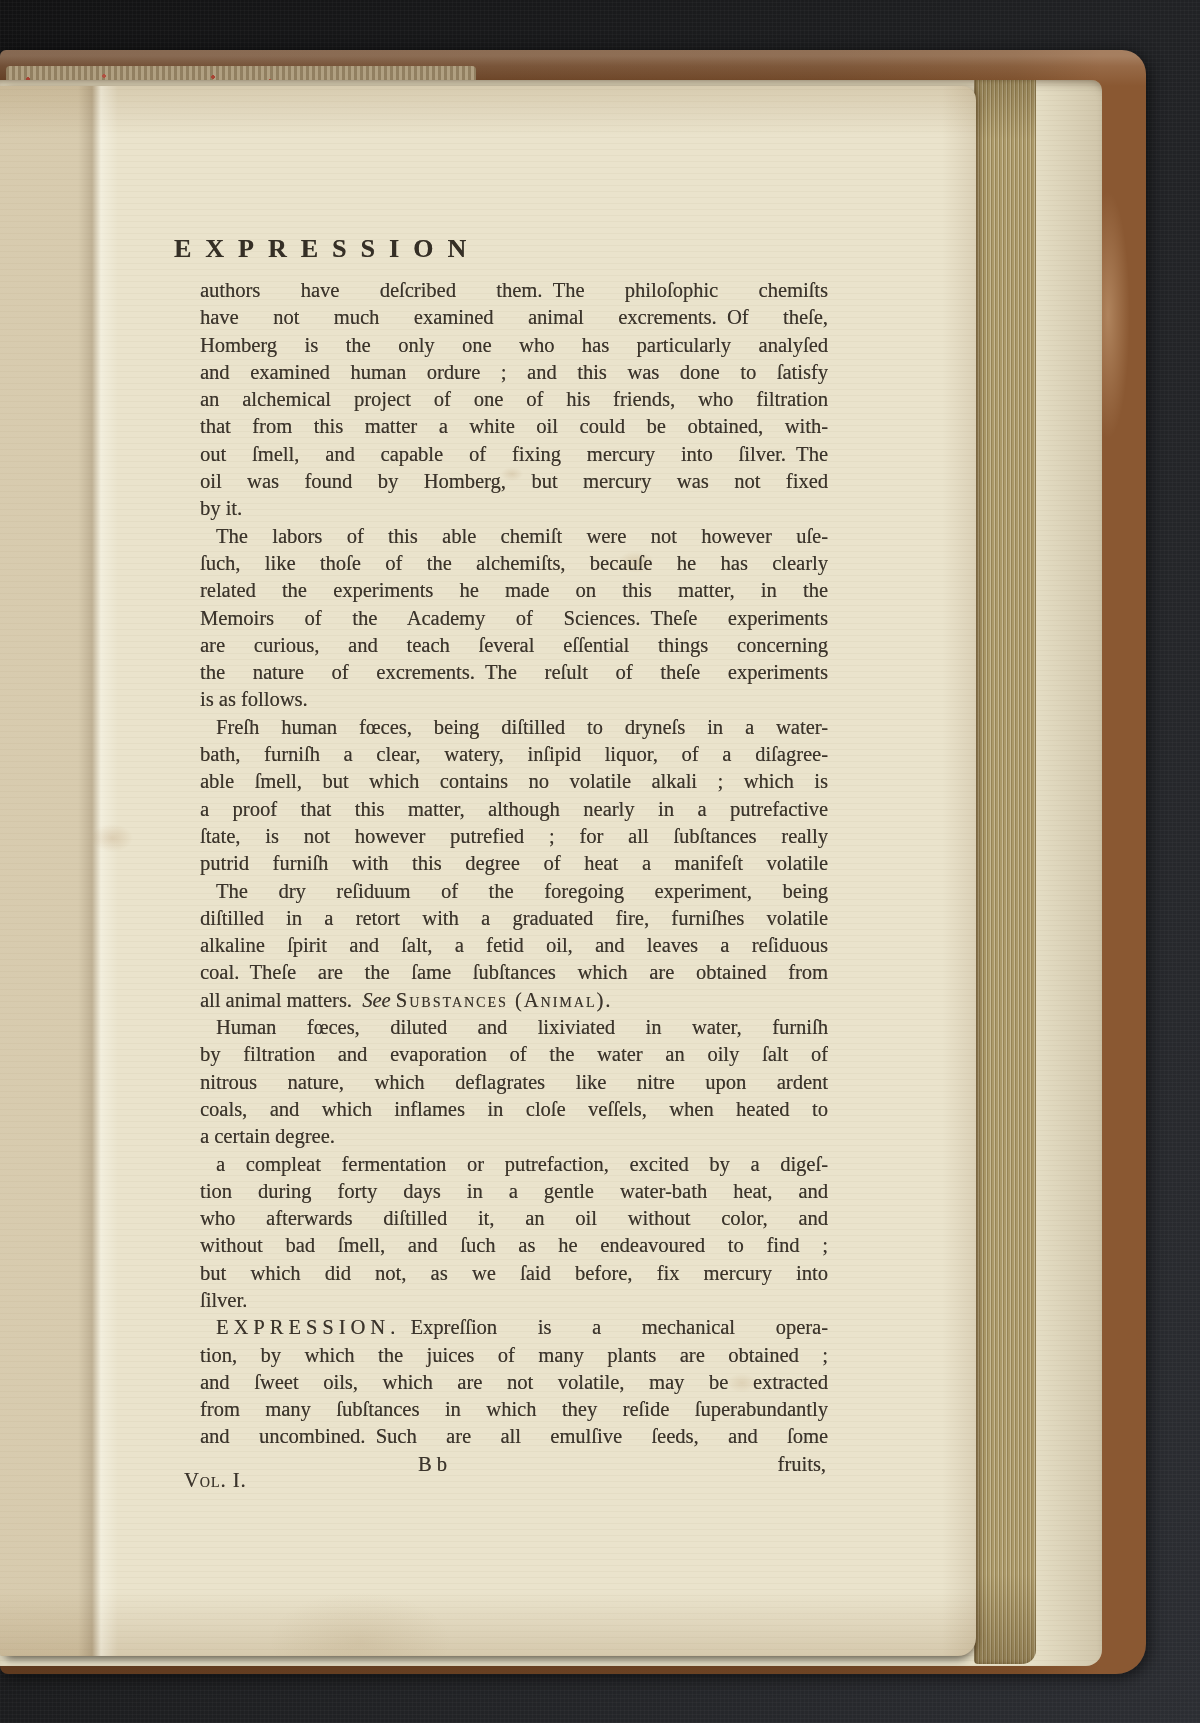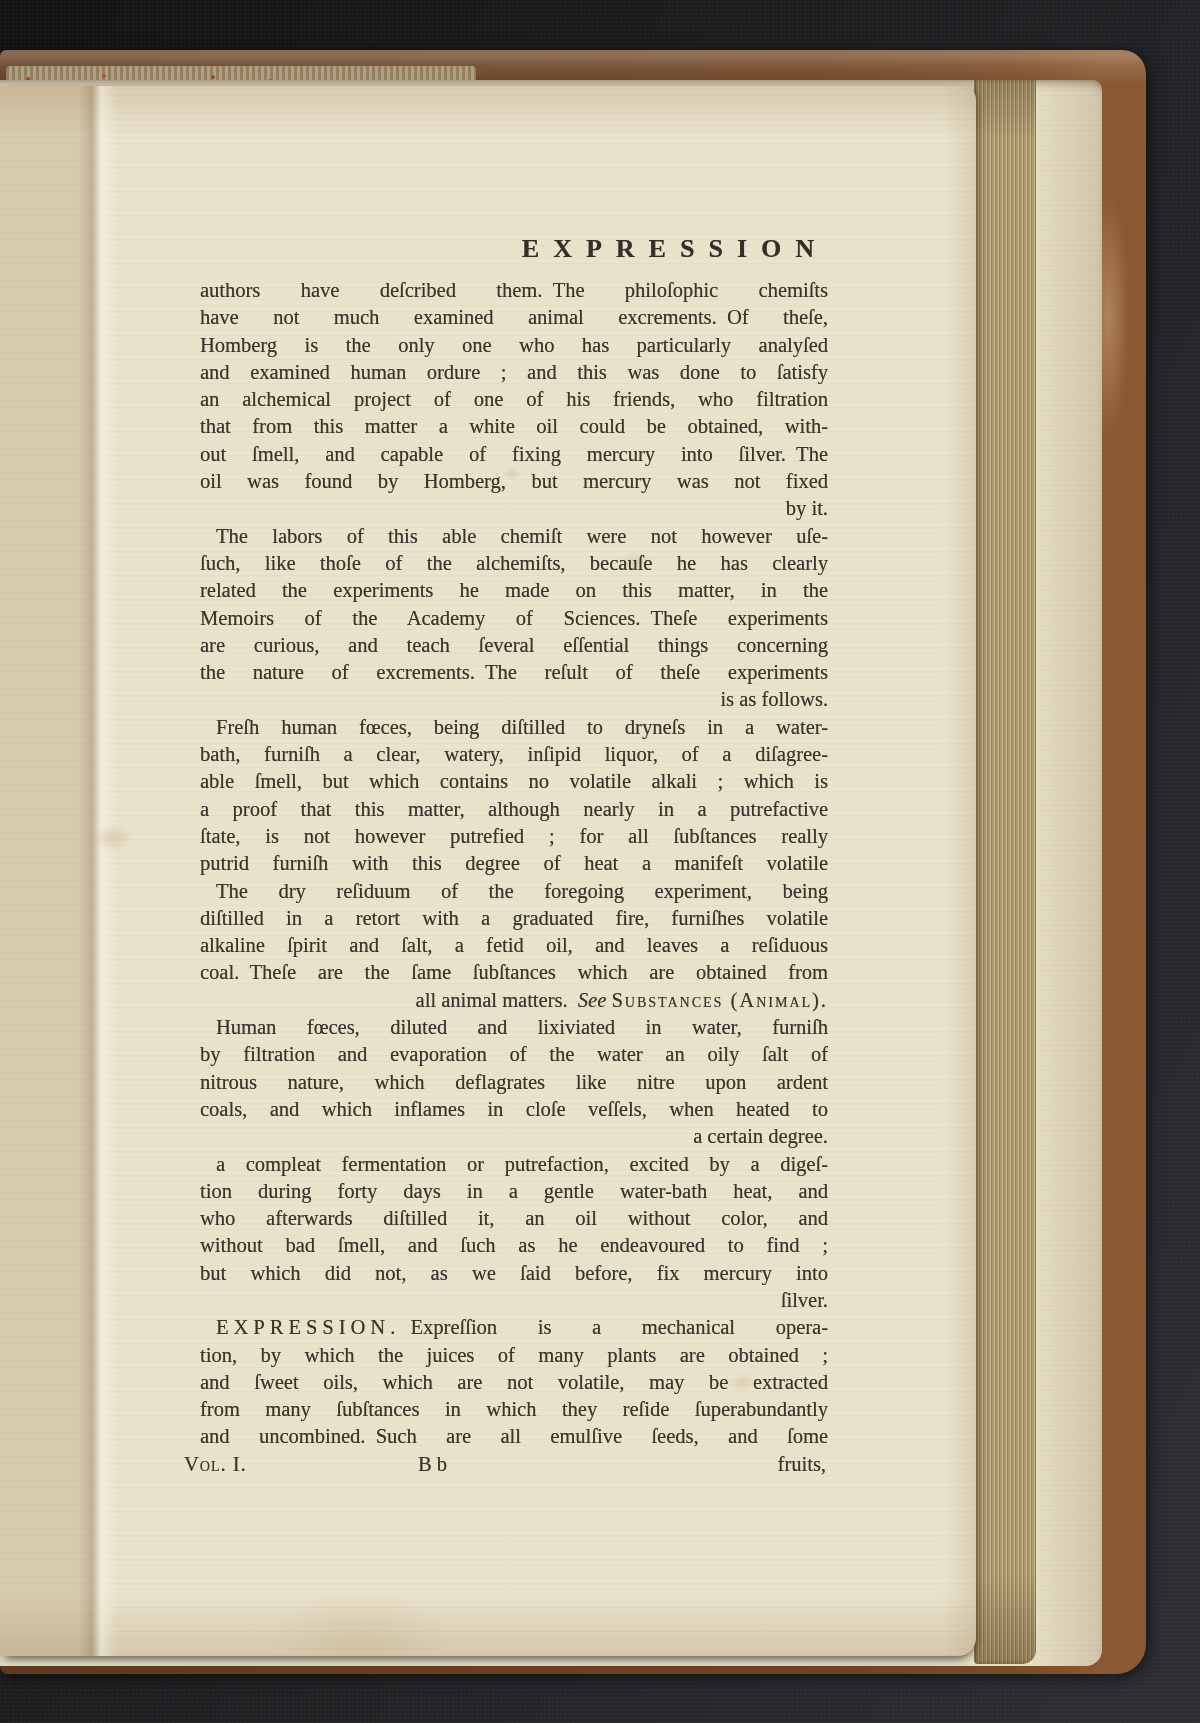--- a/index.html
+++ b/index.html
@@ -77,31 +77,31 @@
       repeating-linear-gradient(0deg, rgba(125,105,68,.05) 0 1px, transparent 1px 6px);
     box-shadow:5px 0 9px -3px rgba(80,55,25,.5), 0 8px 10px -5px rgba(0,0,0,.55);}
 
   
   .text{position:absolute;left:160px;top:146px;width:668px;
     color:#3b342b;
     font-family:"Liberation Serif","DejaVu Serif",serif;
     font-size:20.5px;line-height:27.3px;
     text-shadow:0.2px 0.2px 0.5px rgba(59,52,43,.6);}
   .header{margin:0;height:45px;font-size:26px;line-height:34px;font-weight:bold;
-    text-align:right;letter-spacing:14px;text-indent:14px;color:#352f26;}
+    text-align:left;letter-spacing:14px;text-indent:14px;color:#352f26;}
   .line{height:27.3px;overflow:hidden;margin-left:40px;}
   .line.j{text-align:justify;text-align-last:justify;}
   .line.j::after{content:"";display:inline-block;width:100%;height:0;}
-  .line.last{text-align:right;}
+  .line.last{text-align:left;}
   .para.indent .line:first-child{text-indent:16px;}
   .seg-i{font-style:italic;}
   .seg-sc{font-variant:small-caps;letter-spacing:2px;}
   .seg-lsp{letter-spacing:5px;}
   .footer{position:relative;height:28px;}
-  .vol{position:absolute;left:24px;font-variant:small-caps;letter-spacing:1px;}
+  .vol{position:absolute;left:24px;font-variant:small-caps;letter-spacing:1px;margin-top:16px;}
   .sig{position:absolute;left:258px;}
   .catch{position:absolute;right:2px;}
 </style>
 </head>
 <body>
 
 <div class="scene">
   <div class="fabric"></div>
   <div class="board"></div>
   <div class="tape-glint"></div>

